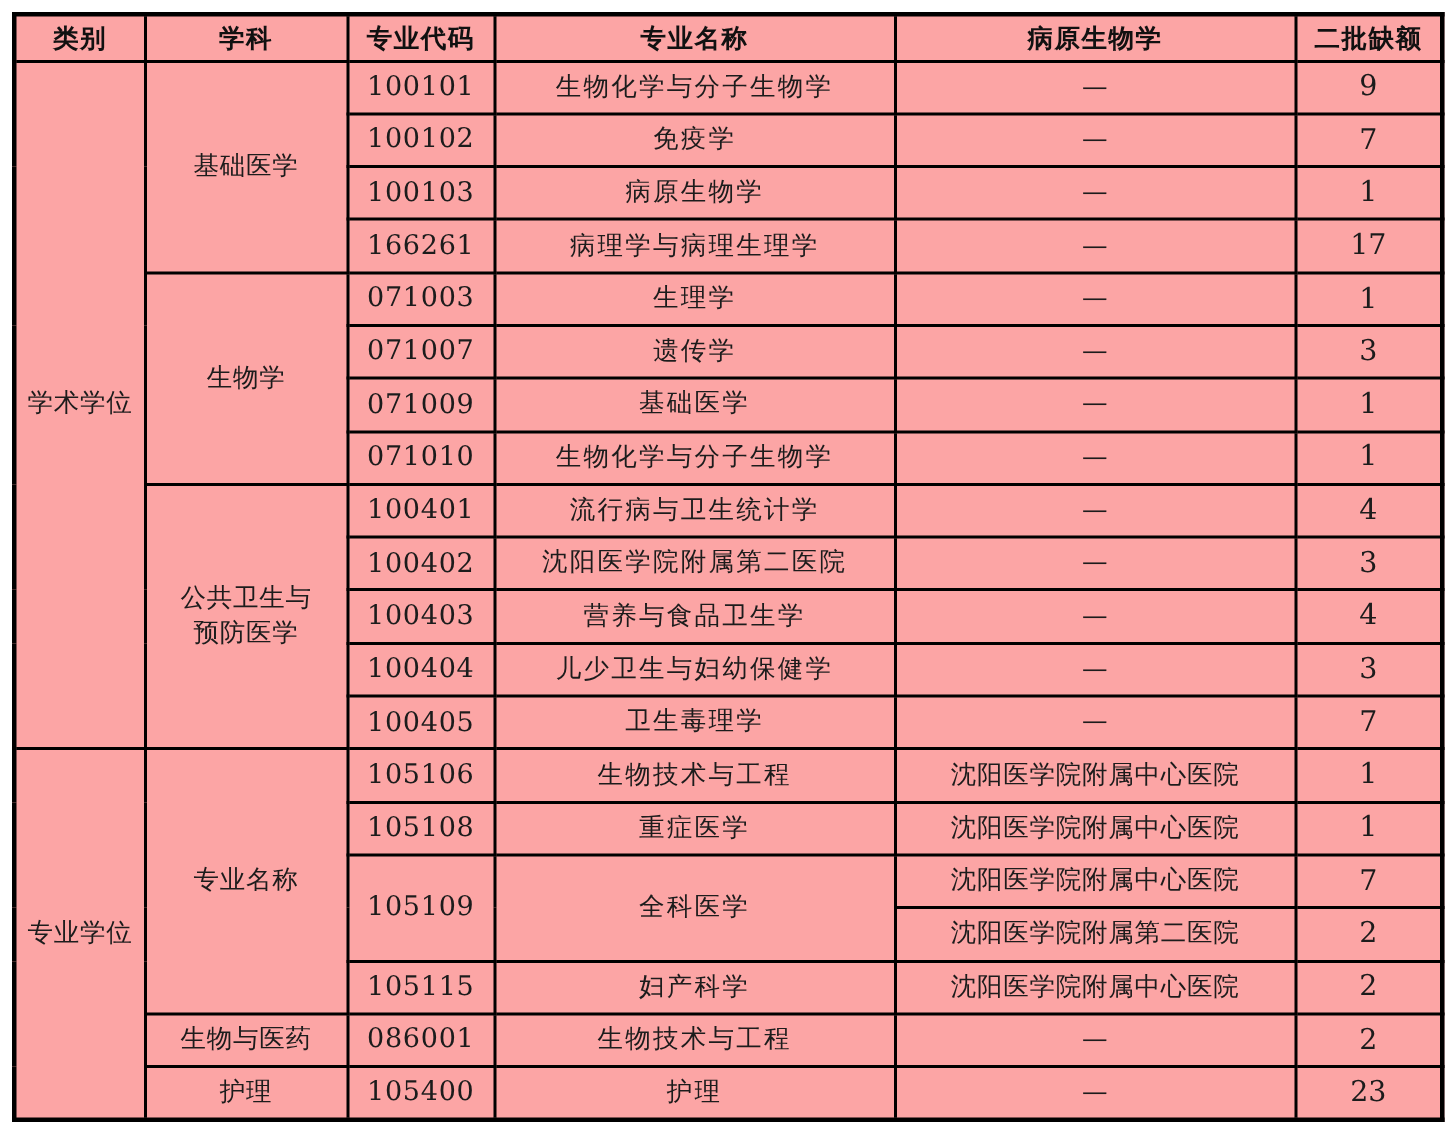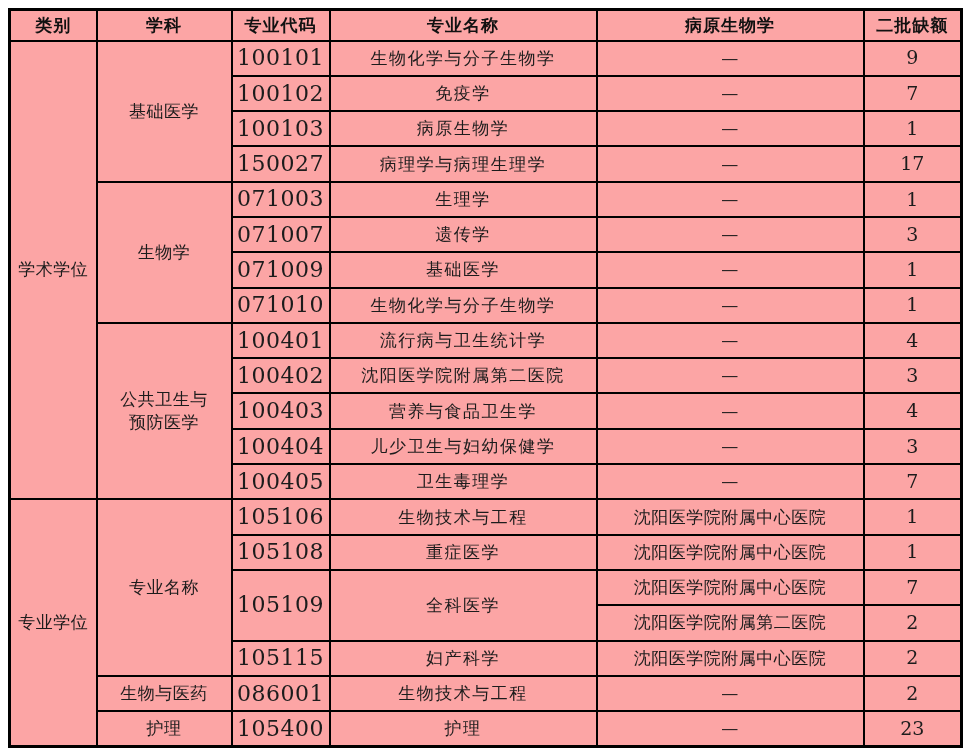--- a/index.html
+++ b/index.html
@@ -43,21 +43,21 @@
   tbody td {
     font-size: 17px;
     line-height: 1.35;
     letter-spacing: 1.5px;
   }
   td.col-category, td.col-discipline {
     letter-spacing: 0.5px;
     white-space: pre-line;
   }
   td.col-code {
-    font-size: 22px;
+    font-size: 18px;
     letter-spacing: 0.5px;
   }
   td.col-quota {
     font-size: 19px;
     letter-spacing: 0;
   }
   td.col-base { letter-spacing: 0.5px; }
 </style>
 </head>
 <body>
@@ -96,21 +96,21 @@
         <td class="col-base">—</td>
         <td class="col-quota">7</td>
       </tr>
       <tr>
         <td class="col-code">100103</td>
         <td class="col-major">病原生物学</td>
         <td class="col-base">—</td>
         <td class="col-quota">1</td>
       </tr>
       <tr>
-        <td class="col-code">150027</td>
+        <td class="col-code">166261</td>
         <td class="col-major">病理学与病理生理学</td>
         <td class="col-base">—</td>
         <td class="col-quota">17</td>
       </tr>
       <tr>
         <td class="col-discipline" rowspan="4">生物学</td>
         <td class="col-code">071003</td>
         <td class="col-major">生理学</td>
         <td class="col-base">—</td>
         <td class="col-quota">1</td>

